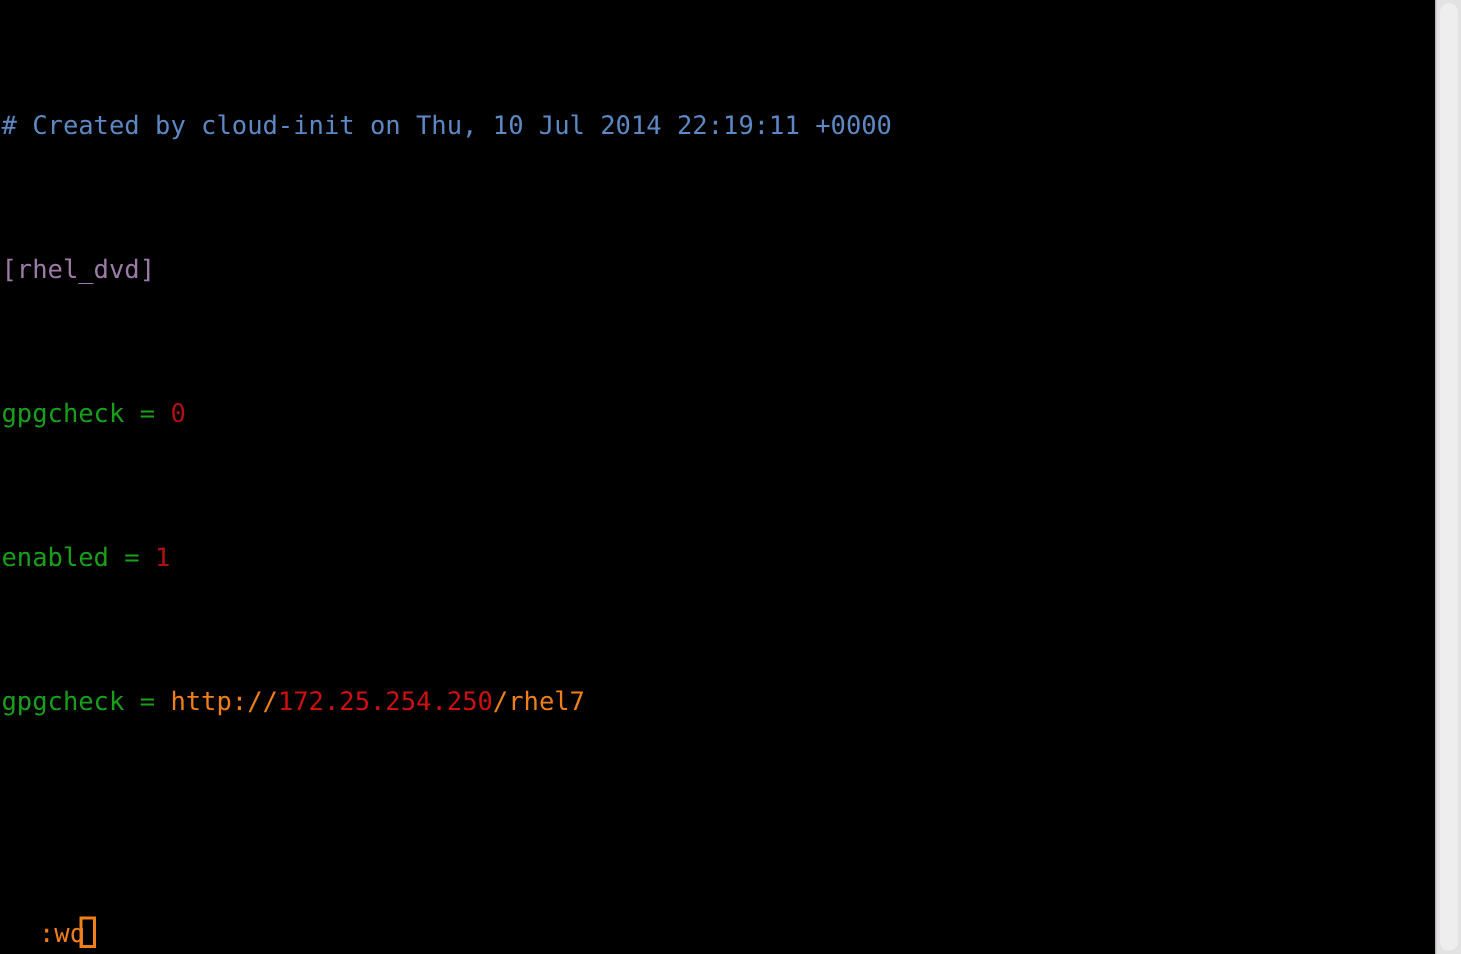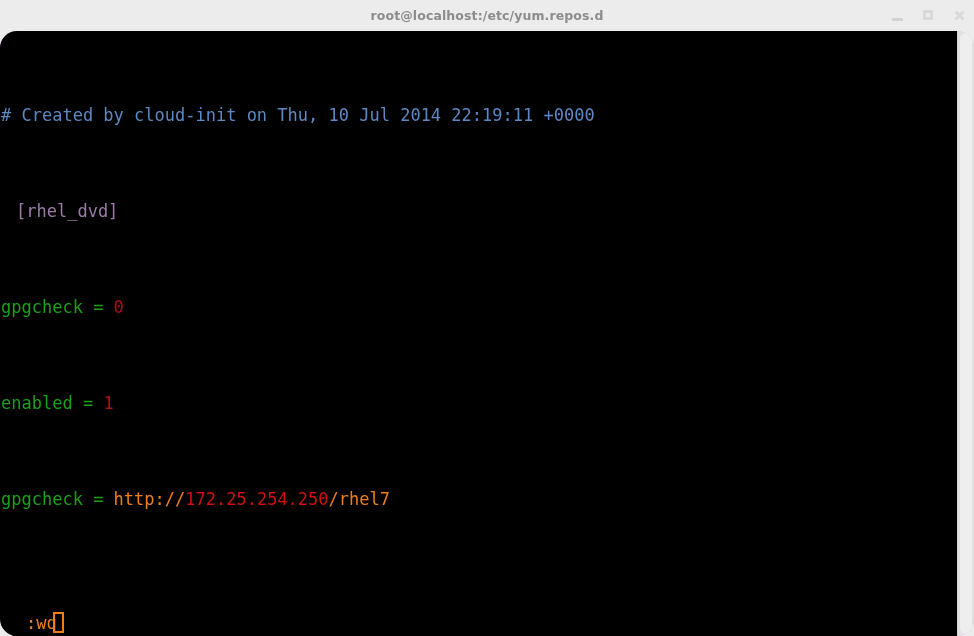--- a/index.html
+++ b/index.html
@@ -95,21 +95,20 @@
     white-space: nowrap;
   }
 
   
   .termwrap {
     flex: 1 1 auto;
     position: relative;
     background: #f0abfc;
     display: flex;
     overflow: hidden;
-    border-radius: 17px;
   }
   .terminal {
     position: relative;
     flex: 1 1 auto;
     background: #000000;
     overflow: hidden;
     padding: 0;
   }
   .screen {
     position: absolute;
@@ -124,21 +123,21 @@
   }
   .row {
     height: 24px;
     line-height: 24px;
     padding-left: 1px;
     white-space: pre;
   }
 
   
   .c-comment { color: #5c88c4; }
-  .c-section { color: #9d7ba8; padding-left: 15px; }
+  .c-section { color: #9d7ba8; }
   .c-key     { color: #19a019; }
   .c-eq      { color: #19a019; }
   .c-num     { color: #b01010; }
   .c-str     { color: #ef7f1a; }
   .c-ip      { color: #cf1010; }
   .c-cmd     { color: #ef7f1a; }
 
   .cmdline {
     position: absolute;
     left: 0;
@@ -197,32 +196,20 @@
     bottom: 0;
     height: 1px;
     background: #000000;
   }
 </style>
 </head>
 <body>
 
 <div class="window">
 
-  <div class="titlebar">
-    <span class="title-text">root@localhost:/etc/yum.repos.d</span>
-    <div class="winbuttons">
-      <span class="wbtn min"></span>
-      <span class="wbtn max"></span>
-      <span class="wbtn close">
-        <svg width="17" height="17" viewBox="0 0 17 17" aria-hidden="true">
-          <path d="M4.5 4.5 L12.5 12.5 M12.5 4.5 L4.5 12.5" stroke="#d9d9d9" stroke-width="3" stroke-linecap="butt"></path>
-        </svg>
-      </span>
-    </div>
-  </div>
 
 
   <div class="termwrap">
 
     <div class="terminal">
       <div class="screen">
 
         <div class="row"><span class="c-comment"># Created by cloud-init on Thu, 10 Jul 2014 22:19:11 +0000</span></div>
 
         <div class="row"><span class="c-section">[rhel_dvd]</span></div>

